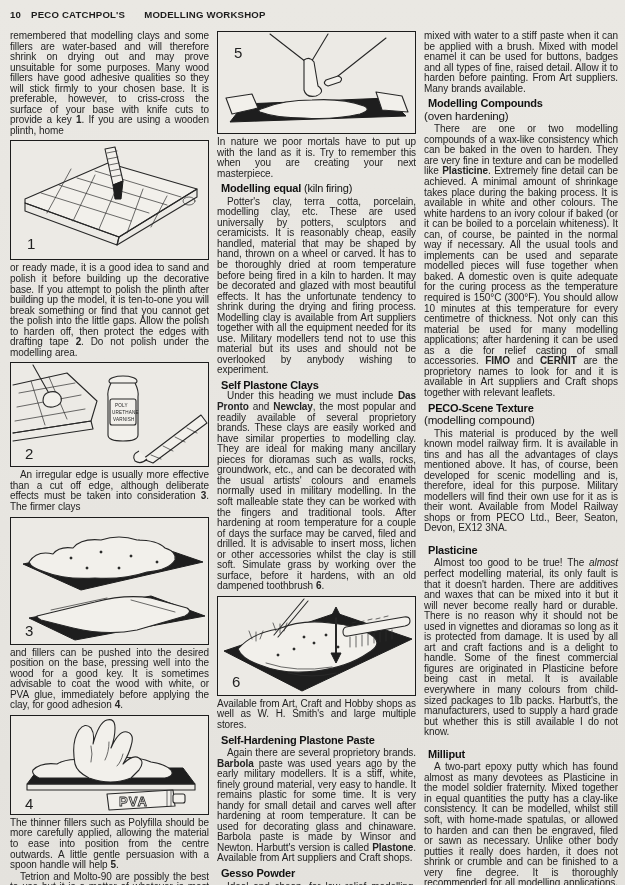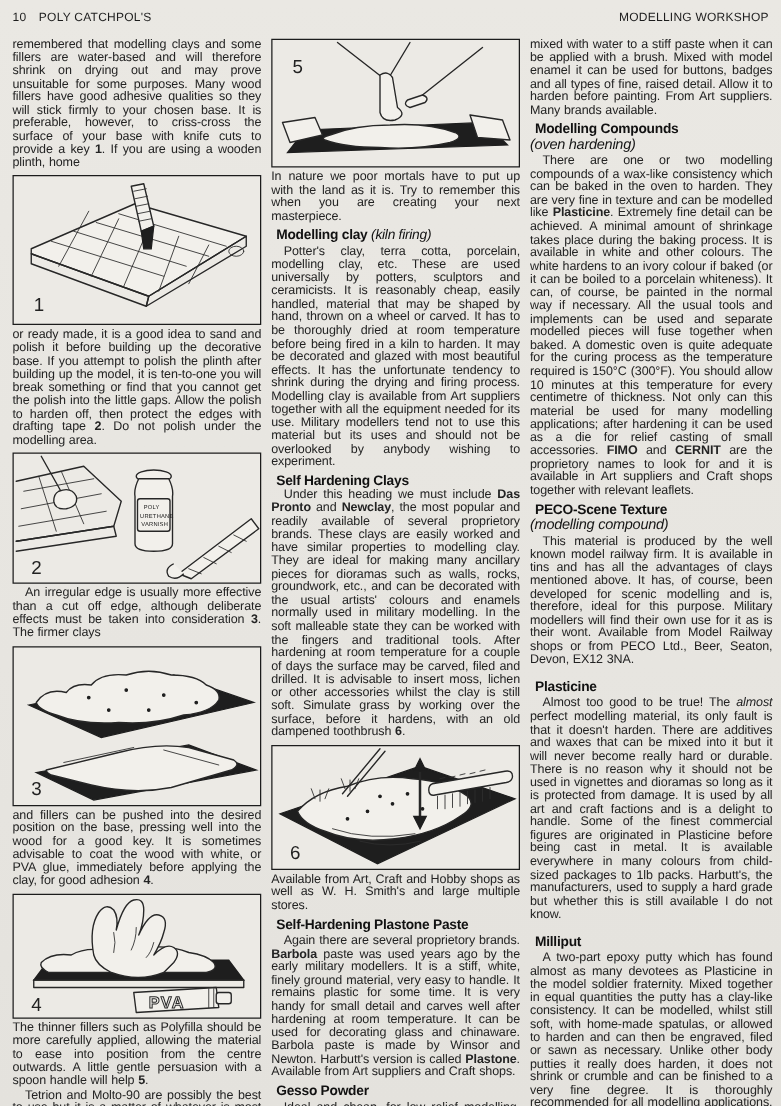--- a/index.html
+++ b/index.html
@@ -3,30 +3,30 @@
 <meta charset="utf-8">
 <style>
   html,body{margin:0;padding:0;}
   body{
     width:625px;height:885px;position:relative;overflow:hidden;
     background:#e8e6e1;
     font-family:"Liberation Sans","DejaVu Sans",sans-serif;
     color:#1d1d1d;
   }
   .page{position:absolute;inset:0;background:linear-gradient(180deg,#eae8e3 0%,#e7e5e0 60%,#e4e2dd 100%);}
-  .header{display:flex;justify-content:space-between;align-items:baseline;
-    padding:9px 10px 0 10px;font-size:9.6px;font-weight:normal;letter-spacing:.2px;}
+  .header{display:flex;align-items:baseline;
+    padding:9px 10px 0 10px;font-size:9.6px;font-weight:bold;letter-spacing:.2px;gap:19px;}
   .header .left{display:flex;gap:10px;}
   .cols{display:flex;gap:8px;padding:11px 7px 0 10px;}
   .col{width:200px;}
   .col p{font-size:10px;line-height:10.55px;text-align:justify;margin:0 0 1px 0;
     letter-spacing:-.08px;word-spacing:.3px;color:#232323;}
   .ind{text-indent:10px;}
   h3.sect{font-size:11px;line-height:12.5px;margin:3px 0 2px 4px;color:#111;letter-spacing:-.2px;}
-  h3.sect .sub,.subline{font-weight:normal;font-style:italic;}
+  h3.sect .sub,.subline{font-weight:normal;}
   .subline{font-size:11.6px;line-height:12.5px;margin:0 0 2px 0;color:#161616;letter-spacing:-.2px;}
   .fig{border:1.6px solid #1c1c1c;margin:4px 0 3px 0;background:#eceae5;}
   .fig svg{display:block;}
   .fig text{font-family:"Liberation Sans",sans-serif;}
   .fignum{font-size:15px;fill:#222;}
   .tinylabel{font-size:4.6px;fill:#222;letter-spacing:.2px;}
   .sk{stroke:#272727;fill:none;stroke-width:1.1;stroke-linecap:round;stroke-linejoin:round;}
   .sk-thin{stroke:#2e2e2e;fill:none;stroke-width:.7;stroke-linecap:round;}
   .dark{fill:#1e1e1e;stroke:#1e1e1e;}
   .lite{fill:#f2f0eb;stroke:#272727;stroke-width:1.1;stroke-linejoin:round;}
@@ -44,21 +44,21 @@
   }
 </style>
 </head>
 <body>
 
 <div class="page">
 
   <div class="header">
     <div class="left">
       <span>10</span>
-      <span>POLY CATCHPOL'S</span>
+      <span>PECO CATCHPOL'S</span>
     </div>
     <span>MODELLING WORKSHOP</span>
   </div>
 
   <div class="cols">
 
     <div class="col">
       <p>remembered that modelling clays and some fillers are water-based and will therefore shrink on drying out and may prove unsuitable for some purposes. Many wood fillers have good adhesive qualities so they will stick firmly to your chosen base. It is preferable, however, to criss-cross the surface of your base with knife cuts to provide a key <b>1</b>. If you are using a wooden plinth, home</p>
 
       <div class="fig">
@@ -179,25 +179,25 @@
           <g>
             <line class="sk" x1="168" y1="6" x2="120" y2="44"></line>
             <path class="lite" d="M120,44 l-12,4 q-4,4 2,6 l12,-4 q4,-4 -2,-6z"></path>
           </g>
           <text class="fignum" x="16" y="26">5</text>
         </svg>
       </div>
 
       <p>In nature we poor mortals have to put up with the land as it is. Try to remember this when you are creating your next masterpiece.</p>
 
-      <h3 class="sect"><span>Modelling clay</span><span class="sub"> (kiln firing)</span></h3>
+      <h3 class="sect"><span>Modelling equal</span><span class="sub"> (kiln firing)</span></h3>
 
       <p class="ind">Potter's clay, terra cotta, porcelain, modelling clay, etc. These are used universally by potters, sculptors and ceramicists. It is reasonably cheap, easily handled, material that may be shaped by hand, thrown on a wheel or carved. It has to be thoroughly dried at room temperature before being fired in a kiln to harden. It may be decorated and glazed with most beautiful effects. It has the unfortunate tendency to shrink during the drying and firing process. Modelling clay is available from Art suppliers together with all the equipment needed for its use. Military modellers tend not to use this material but its uses and should not be overlooked by anybody wishing to experiment.</p>
 
-      <h3 class="sect" style="margin-bottom:0">Self Hardening Clays</h3>
+      <h3 class="sect" style="margin-bottom:0">Self Plastone Clays</h3>
 
       <p class="ind">Under this heading we must include <b>Das Pronto</b> and <b>Newclay</b>, the most popular and readily available of several proprietory brands. These clays are easily worked and have similar properties to modelling clay. They are ideal for making many ancillary pieces for dioramas such as walls, rocks, groundwork, etc., and can be decorated with the usual artists' colours and enamels normally used in military modelling. In the soft malleable state they can be worked with the fingers and traditional tools. After hardening at room temperature for a couple of days the surface may be carved, filed and drilled. It is advisable to insert moss, lichen or other accessories whilst the clay is still soft. Simulate grass by working over the surface, before it hardens, with an old dampened toothbrush <b>6</b>.</p>
 
       <div class="fig">
         <svg viewBox="0 0 197 98" width="197" height="98">
           <g>
             <polygon class="dark" points="6,54 118,16 194,42 84,94"></polygon>
             <path class="lite" d="M20,52 q14,-16 40,-20 q24,-10 52,-6 q28,2 44,14 q8,8 -6,16 q-20,14 -52,18 q-32,4 -56,-6 q-18,-6 -22,-16z"></path>
             <path class="sk-thin" d="M34,42 l-3,-8 M38,44 l0,-9 M42,42 l3,-8 M58,34 l-3,-8 M62,36 l0,-9 M66,34 l3,-8"></path>
             <circle class="dark" cx="86" cy="40" r="1"></circle>

